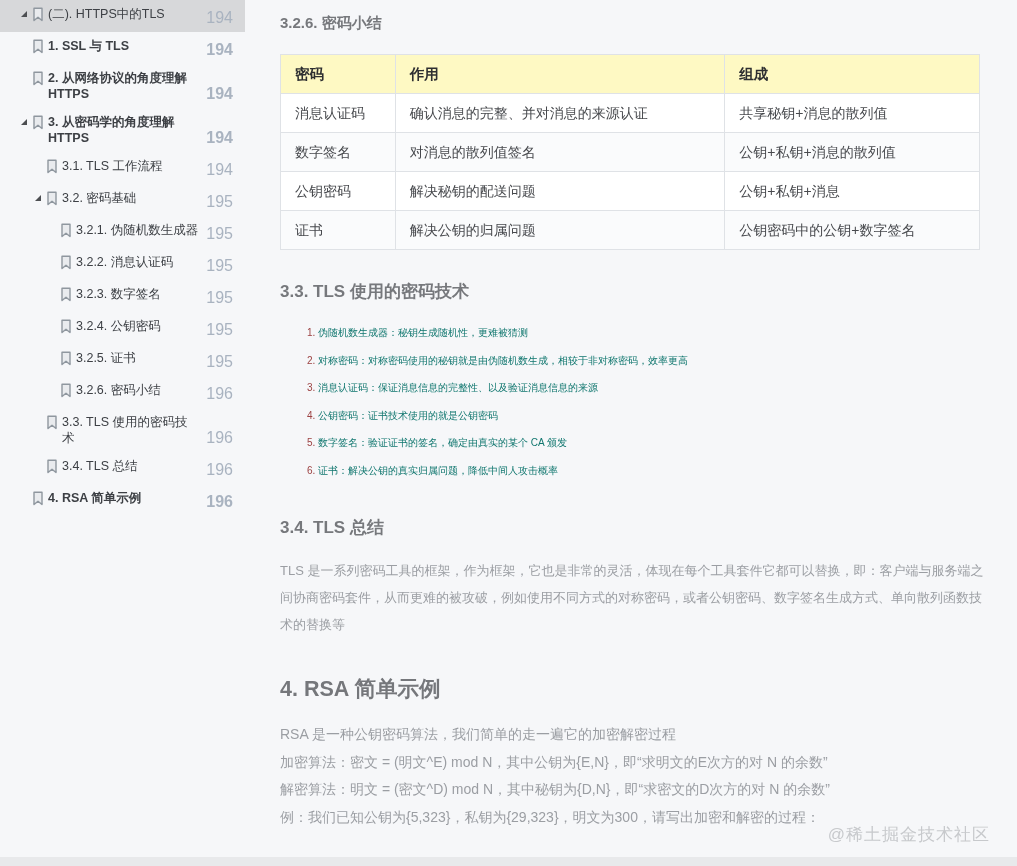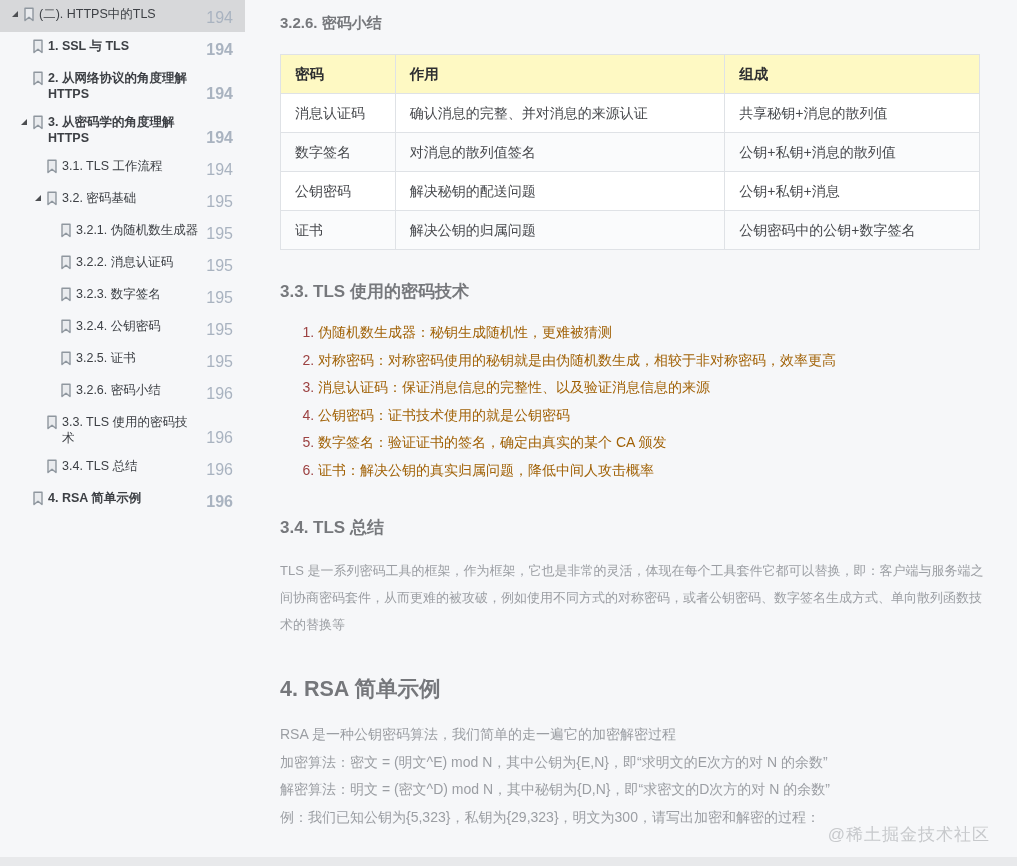--- a/index.html
+++ b/index.html
@@ -12,21 +12,21 @@
 
   
   .sidebar { position:absolute; left:0; top:0; width:245px; height:857px; }
   .sb-row {
     display:flex; align-items:flex-start;
     padding:6px 12px 6px 0;
     font-size:12.5px; line-height:16px; color:#3d4045;
     cursor:default;
   }
   .sb-row.selected { background:#d7d8da; }
-  .lv0 { padding-left:12px; }
+  .lv0 { padding-left:21px; }
   .lv1 { padding-left:21px;font-weight:bold; }
   .lv2 { padding-left:35px; }
   .lv3 { padding-left:49px; }
   .sb-tri { flex:0 0 11px; padding-top:5px; }
   .tri {
     display:block; width:0; height:0;
     border-left:6px solid transparent;
     border-bottom:6px solid #4d4f52;
   }
   .sb-ico { flex:0 0 16px; padding-top:1px; }
@@ -47,21 +47,21 @@
     background:#fff;
   }
   table.summary th, table.summary td {
     border:1px solid #dfe2e6; padding:9px 14px; text-align:left;
     line-height:20px; vertical-align:middle;
   }
   table.summary th { background:#fef9c3; color:#2e2f31; font-size:14.5px; }
   table.summary td { color:#47494d; }
   table.summary tbody tr:nth-child(even) td { background:#fafbfc; }
 
-  ol.tech-list { margin:0; padding:0 0 0 38px; font-size:14px; line-height:27.5px; color:#a16207; }
+  ol.tech-list { margin:0; padding:0 0 0 38px; font-size:10px; line-height:27.5px; color:#0f766e; }
   ol.tech-list li::marker { color:#9c4242; }
 
   p.body-text { font-size:13px; line-height:27px; color:#9b9ea3; margin:18px 0; width:708px; }
 
   .rsa-lines { font-size:14px; line-height:27.5px; color:#9b9ea3; width:708px; }
 
   .codeblock {
     margin:26px 10px 0 0;
     background:#f1f2f5;
     border-left:5px solid #d7d9dc;

